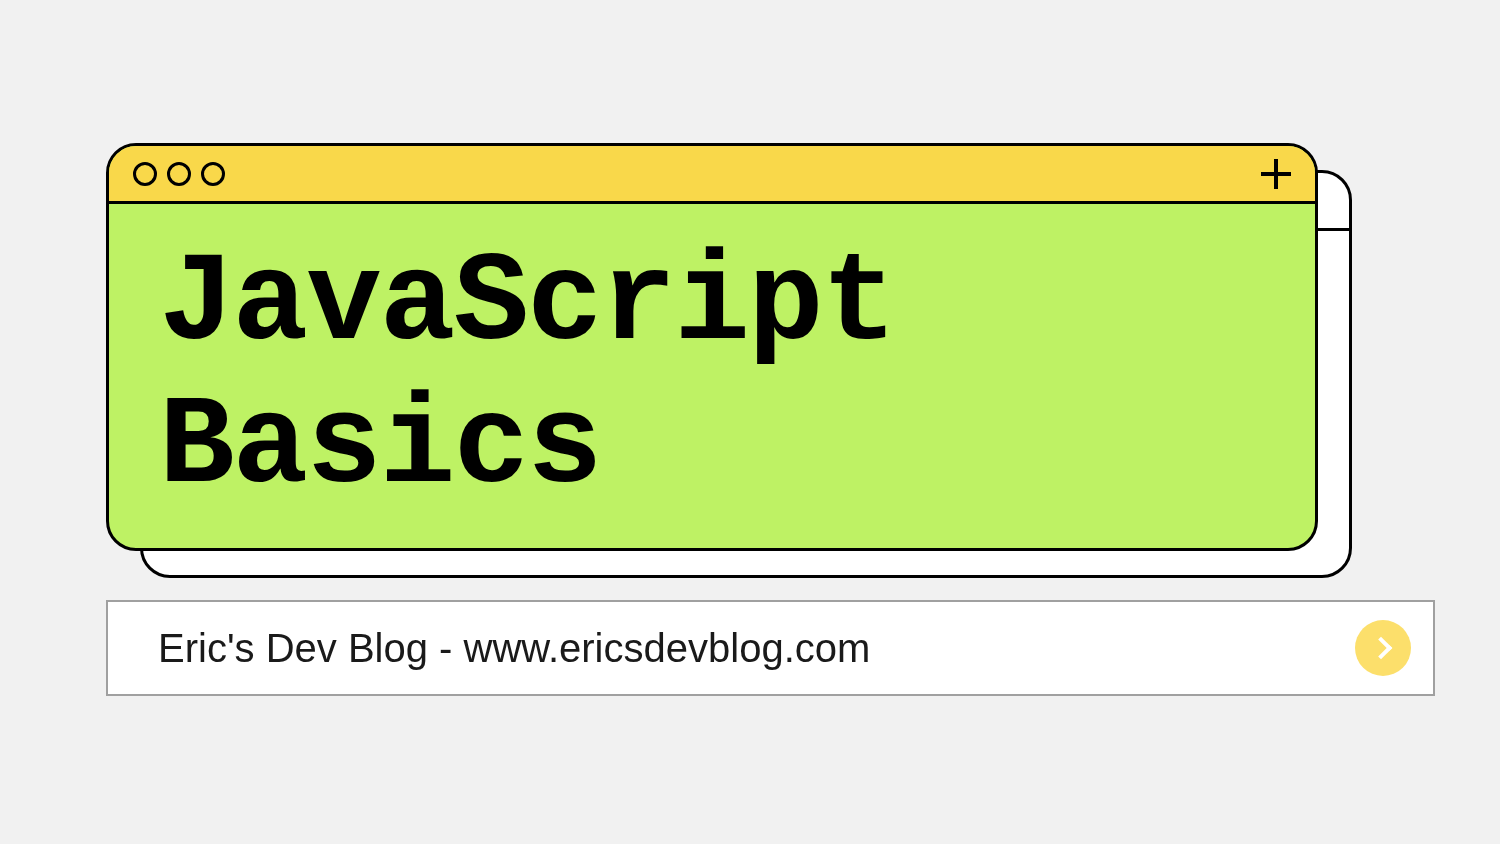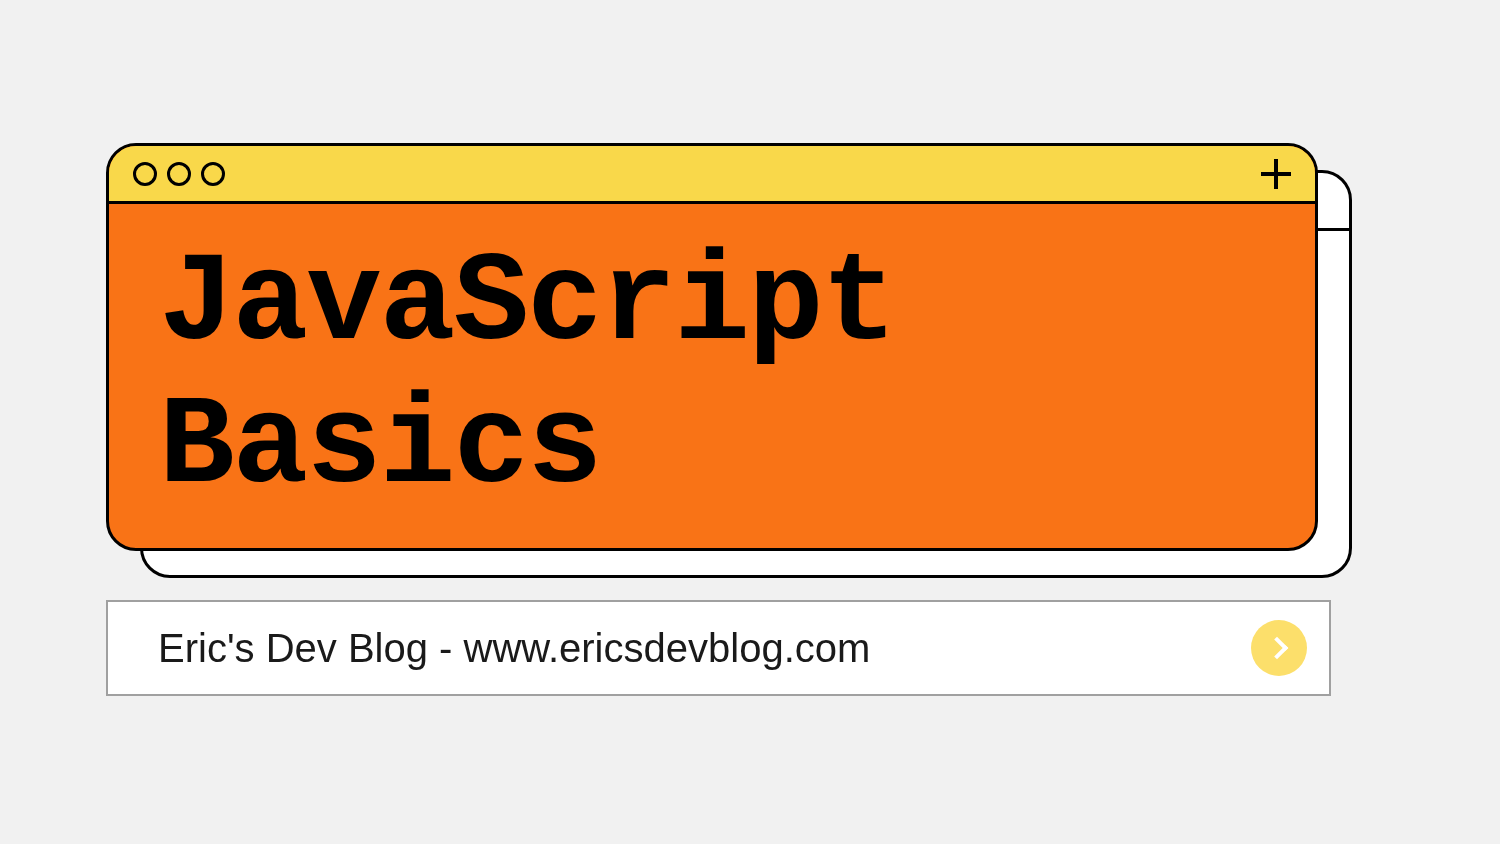--- a/index.html
+++ b/index.html
@@ -29,21 +29,21 @@
       border-bottom: 3px solid #000000;
       border-top-left-radius: 27px;
       border-top-right-radius: 27px;
     }
     .window-front {
       position: absolute;
       left: 106px;
       top: 143px;
       width: 1212px;
       height: 408px;
-      background: #f97316;
+      background: #bef264;
       border: 3px solid #000000;
       border-radius: 30px;
       overflow: hidden;
     }
     .window-header {
       height: 58px;
       background: #f9d84a;
       border-bottom: 3px solid #000000;
       display: flex;
       align-items: center;
@@ -97,21 +97,21 @@
     .main-title {
       font-family: "Menlo", "Consolas", "Courier New", monospace;
       font-size: 126px;
       color: #000000;
       letter-spacing: -2px;
     }
     .search-bar {
       position: absolute;
       left: 106px;
       top: 600px;
-      width: 1225px;
+      width: 1329px;
       height: 96px;
       background: #ffffff;
       border: 2px solid #a0a0a0;
       display: flex;
       align-items: center;
       justify-content: space-between;
       padding: 0 22px 0 50px;
     }
     .search-text {
       font-size: 40px;

